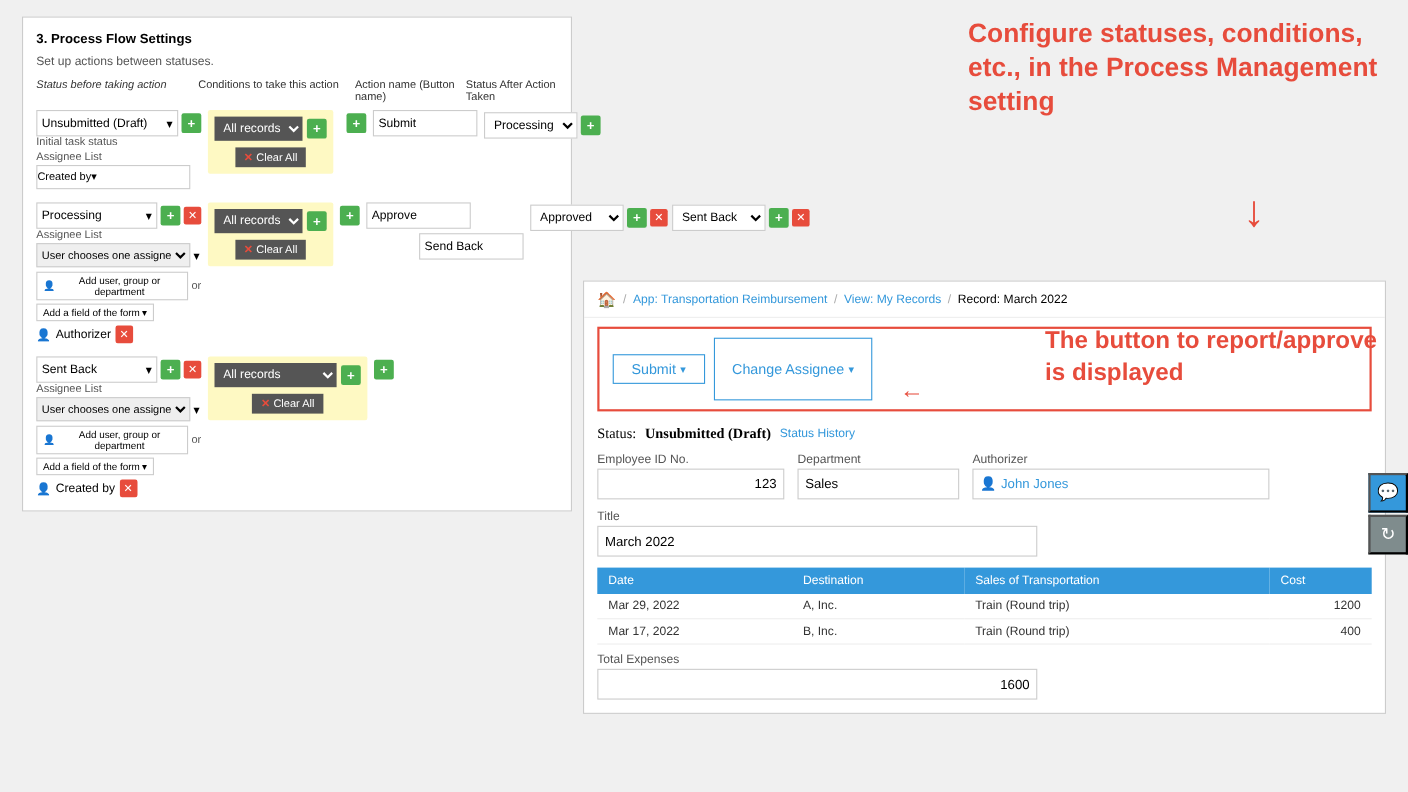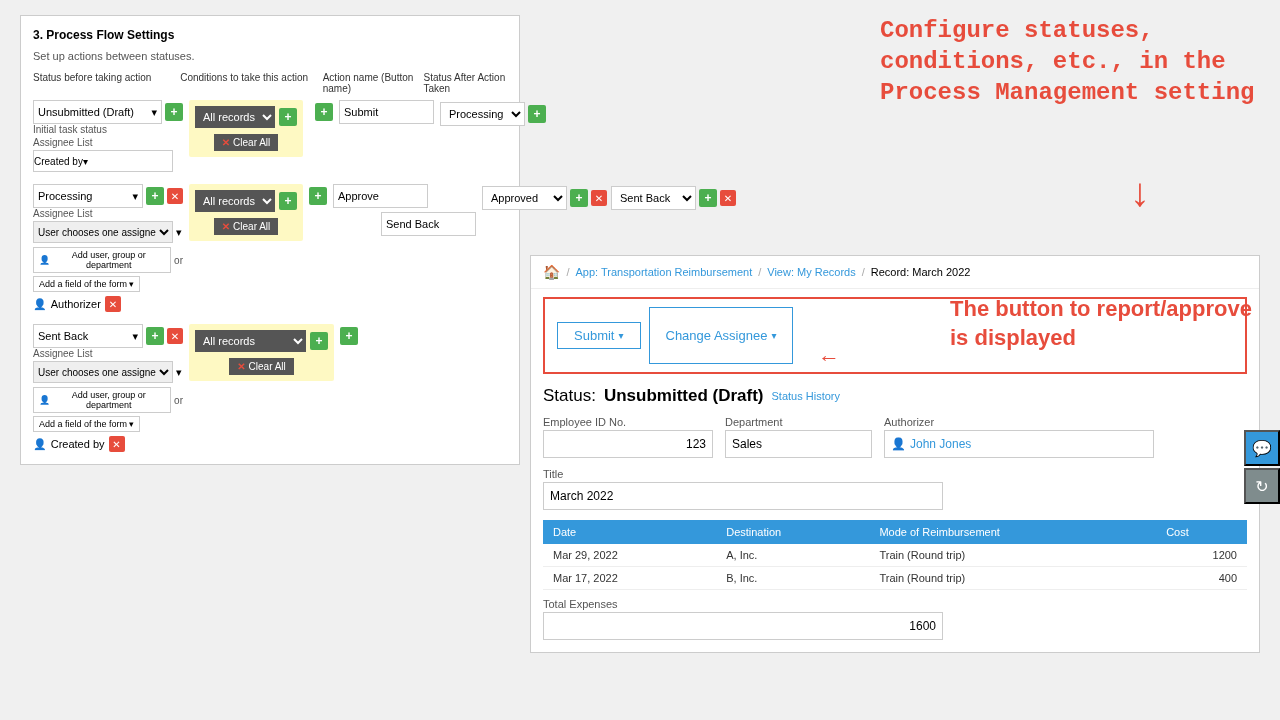--- a/index.html
+++ b/index.html
@@ -11,21 +11,21 @@
       top: 15px; left: 20px;
       width: 500px;
       background: white;
       border: 1px solid #ccc;
       padding: 12px;
       font-size: 11px;
     }
     .panel-title { font-size: 12px; font-weight: bold; margin-bottom: 8px; }
     .panel-subtitle { color: #555; margin-bottom: 10px; font-size: 11px; }
     .col-headers { display: flex; gap: 8px; margin-bottom: 6px; color: #333; font-size: 10px; }
-    .col-status { width: 150px; }
+    .col-status { width: 150px; font-style: italic; }
     .col-conditions { width: 145px; }
     .col-action { width: 100px; }
     .col-after { width: 90px; }
     .status-select {
       width: 140px; height: 24px; border: 1px solid #ccc; background: white;
       font-size: 11px; padding: 2px 4px; display: flex; align-items: center; justify-content: space-between;
       position: relative;
     }
     .add-btn {
       width: 18px; height: 18px; background: #4caf50; color: white; border: none;
@@ -88,21 +88,20 @@
 
     
     .annotation-box {
       position: absolute;
       top: 15px; right: 20px;
       width: 380px;
       font-size: 24px;
       color: #e74c3c;
       font-weight: bold;
       line-height: 1.3;
-      font-family: Liberation Mono, monospace;
     }
 
     
     .right-panel {
       position: absolute;
       top: 255px; left: 530px;
       width: 730px;
       background: white;
       border: 1px solid #ccc;
       font-size: 12px;
@@ -144,21 +143,21 @@
       width: 310px;
       font-size: 22px;
       color: #e74c3c;
       font-weight: bold;
       line-height: 1.3;
     }
 
     
     .record-body { padding: 0 12px 12px; }
     .status-row { display: flex; align-items: center; gap: 8px; margin-bottom: 10px; padding-top: 4px; }
-    .status-text { font-size: 17px; }
+    .status-text { font-size: 13px; font-family: Liberation Serif, serif; }
     .status-bold { font-weight: bold; }
     .status-history-link { color: #3498db; font-size: 11px; text-decoration: none; }
 
     .fields-row { display: flex; gap: 12px; margin-bottom: 10px; }
     .field-group { display: flex; flex-direction: column; }
     .field-label { font-size: 11px; color: #555; margin-bottom: 2px; }
     .field-input {
       border: 1px solid #ccc; padding: 4px 6px; font-size: 12px;
       height: 28px; background: white;
     }
@@ -445,21 +444,21 @@
     <div class="title-row">
       <div class="field-label">Title</div>
       <input class="title-input" type="text" value="March 2022" style="">
     </div>
 
     <table class="data-table">
       <thead>
         <tr>
           <th>Date</th>
           <th>Destination</th>
-          <th>Mode of Reimbursement</th>
+          <th>Sales of Transportation</th>
           <th>Cost</th>
         </tr>
       </thead>
       <tbody>
         <tr>
           <td>Mar 29, 2022</td>
           <td>A, Inc.</td>
           <td>Train (Round trip)</td>
           <td class="right">1200</td>
         </tr>

